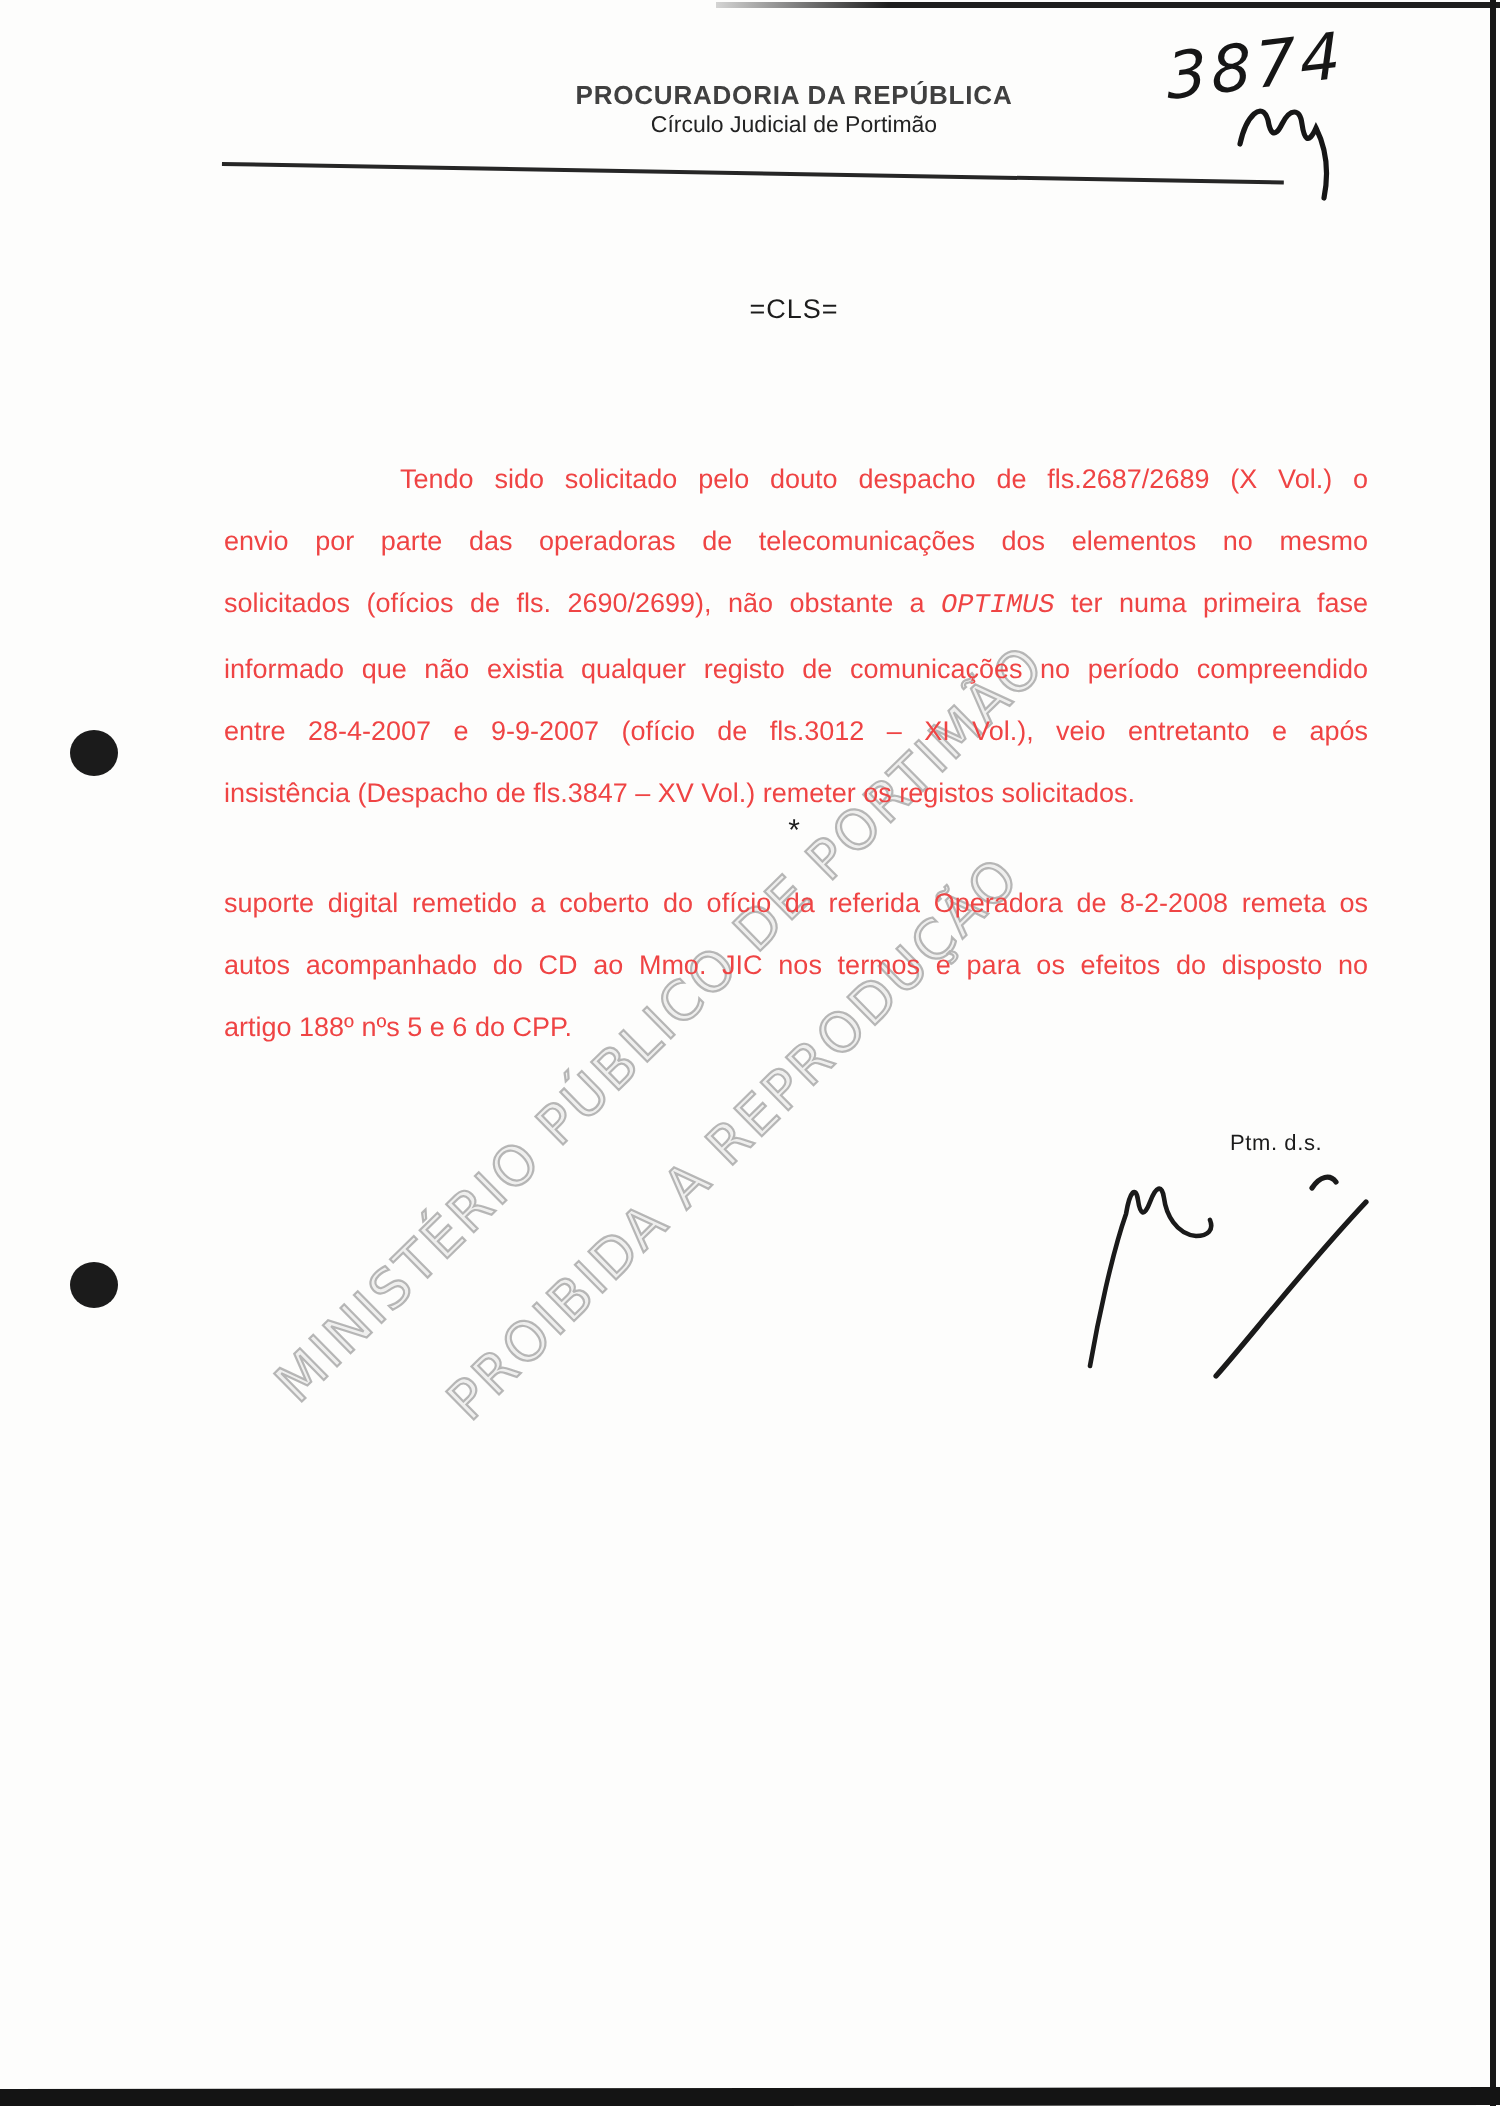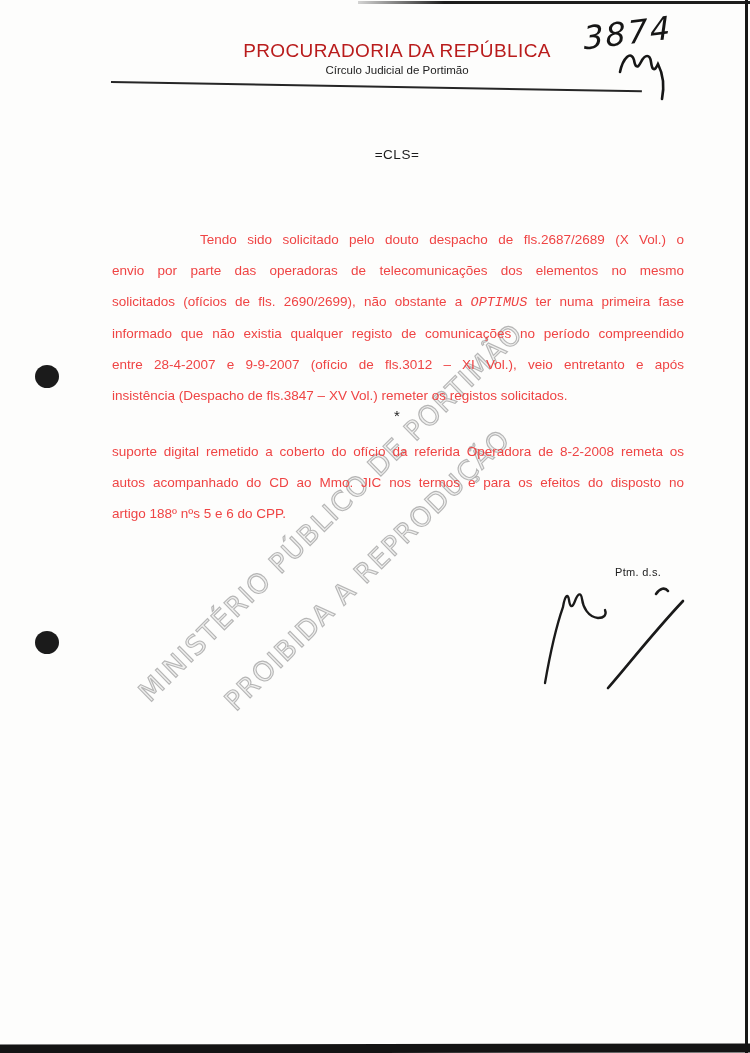--- a/index.html
+++ b/index.html
@@ -34,22 +34,22 @@
   }
   #punch-top { left: 35px; top: 365px; }
   #punch-bottom { left: 35px; top: 631px; }
 
   
   .header-block {
     position: absolute; left: 112px; top: 40px; width: 570px;
     text-align: center;
   }
   .header-title {
-    font-size: 19px; font-weight: normal; letter-spacing: 0.4px;
-    color: #b91c1c;
+    font-size: 13px; font-weight: bold; letter-spacing: 0.4px;
+    color: #404040;
   }
   .header-subtitle {
     font-size: 11.5px; margin-top: 2px; color: #222;
   }
   .header-rule {
     position: absolute; left: 111px; top: 81px; width: 531px; height: 2px;
     background: #262626;
     transform: rotate(1.0deg); transform-origin: left top;
   }
   .case-number {

